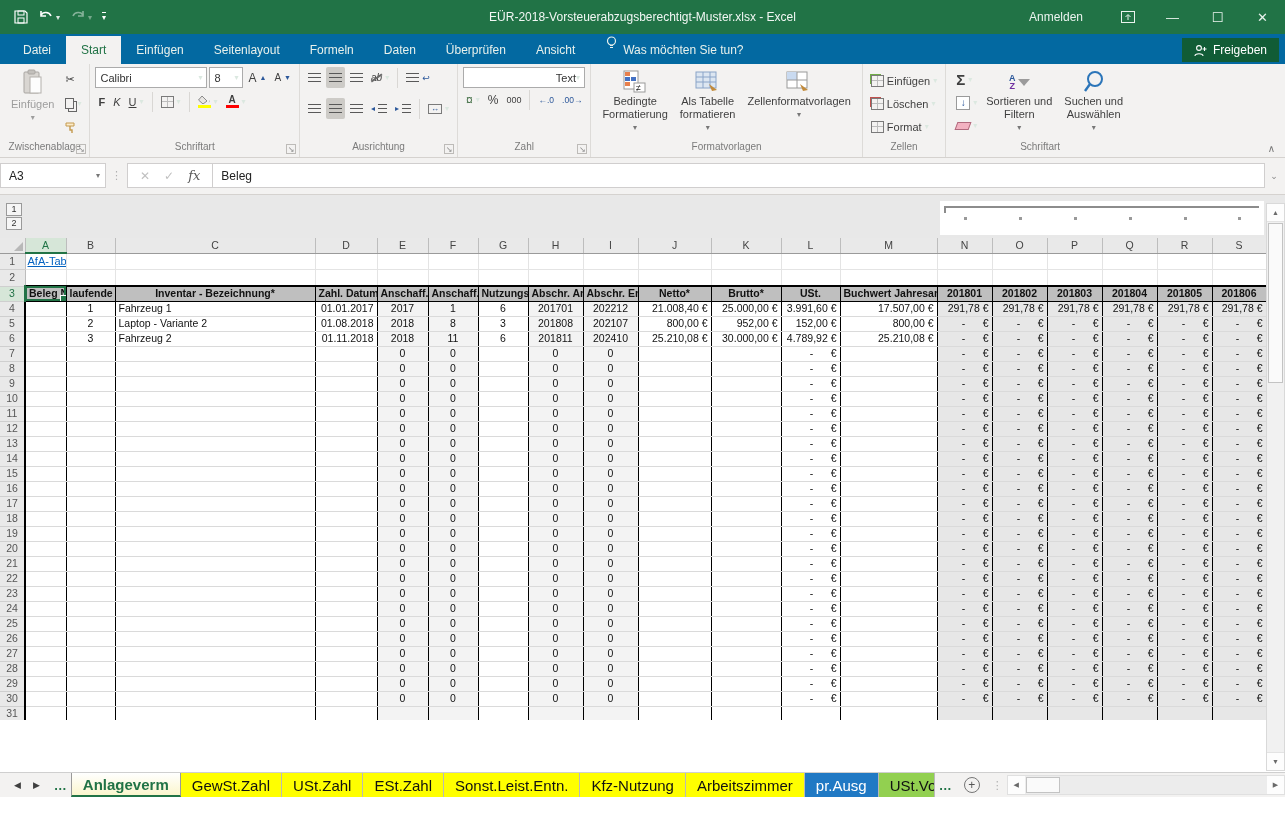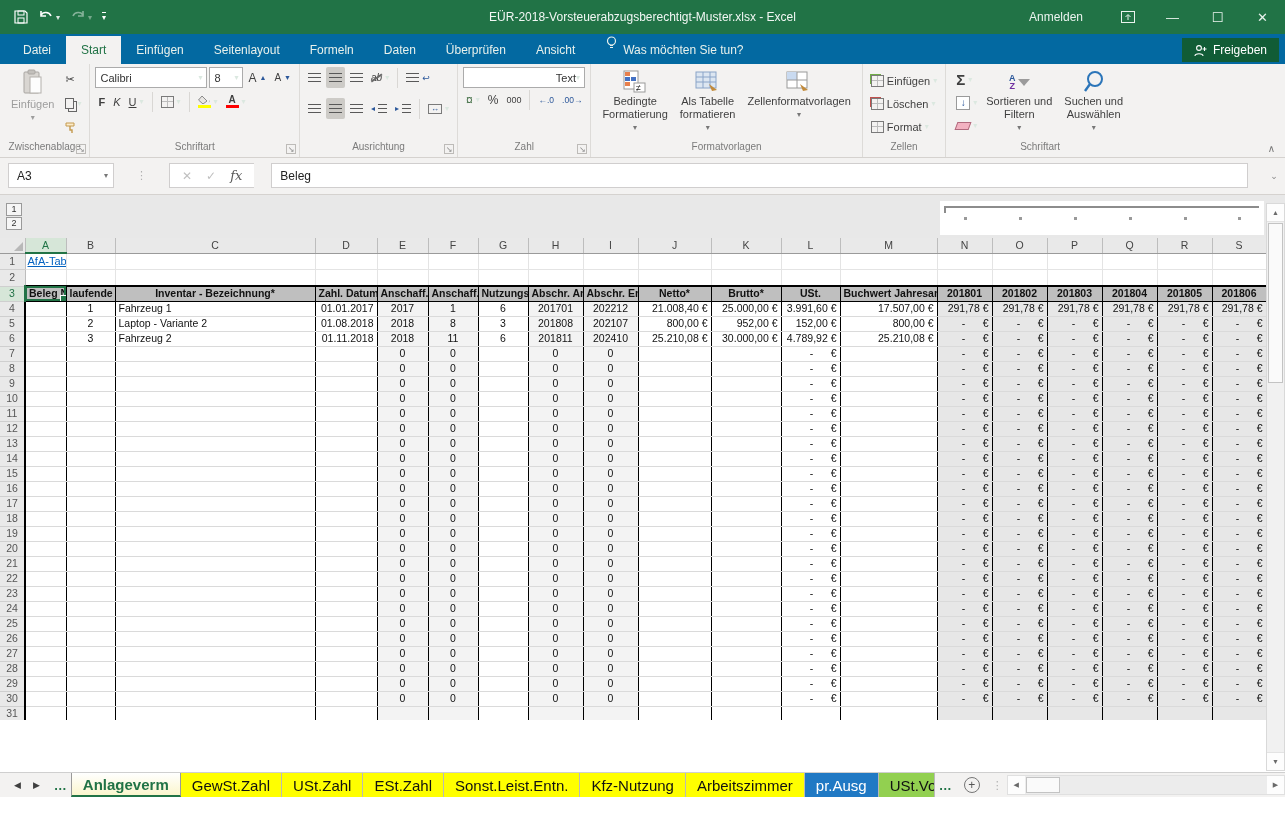--- a/index.html
+++ b/index.html
@@ -53,21 +53,21 @@
   .sigma { font-size:15px; color:#3f3f3f; font-weight:bold; }
   .filldown { width:14px; height:14px; border:1px solid #9a9a9a; background:#fff; color:#2b579a; font-size:10px; line-height:12px; text-align:center; display:inline-block; }
   .eraser { width:14px; height:8px; background:#f2b2c1; border:1px solid #b06a7d; transform:skewX(-20deg); display:inline-block; }
   .az { font-size:9px; font-weight:bold; line-height:8px; text-align:center; }
   .az .a { color:#2b579a; } .az .z { color:#7030a0; }
   .funnel { width:0; height:0; border-left:6px solid transparent; border-right:6px solid transparent; border-top:7px solid #9b9b9b; display:inline-block; }
   .ribbon-collapse { position:absolute; right:10px; bottom:3px; color:#777; font-size:10px; }
   .two14 { font-size:11px; line-height:13px; text-align:center; }
 
   
-  .fbar { height:36px; background:#f3f2f1; display:flex; align-items:center; padding:5px 2px 6px 8px; flex:0 0 auto;gap:17px; }
+  .fbar { height:36px; background:#f3f2f1; display:flex; align-items:center; padding:5px 2px 6px 0; flex:0 0 auto; }
   .namebox { width:106px; height:25px; background:#fff; border:1px solid #d0cece; display:flex; align-items:center; padding-left:8px; font-size:12px; color:#222; }
   .namebox .caret2 { margin-left:auto; margin-right:5px; font-size:8px; color:#777; }
   .fdots { color:#b0b0b0; font-size:11px; padding:0 5px; }
   .fbtns { height:25px; background:#fff; border:1px solid #d0cece; border-right:none; display:flex; align-items:center; gap:14px; padding:0 12px; }
   .fbtns .x, .fbtns .ok { color:#c0c0c0; font-size:12px; }
   .fx { font-family:"DejaVu Serif",serif; font-style:italic; font-size:13px; color:#595959; }
   .finput { flex:1; height:25px; background:#fff; border:1px solid #d0cece; display:flex; align-items:center; padding-left:8px; font-size:12px; color:#222; }
   .fexpand { width:18px; text-align:center; color:#8a8a8a; font-size:9px; }
 
   

